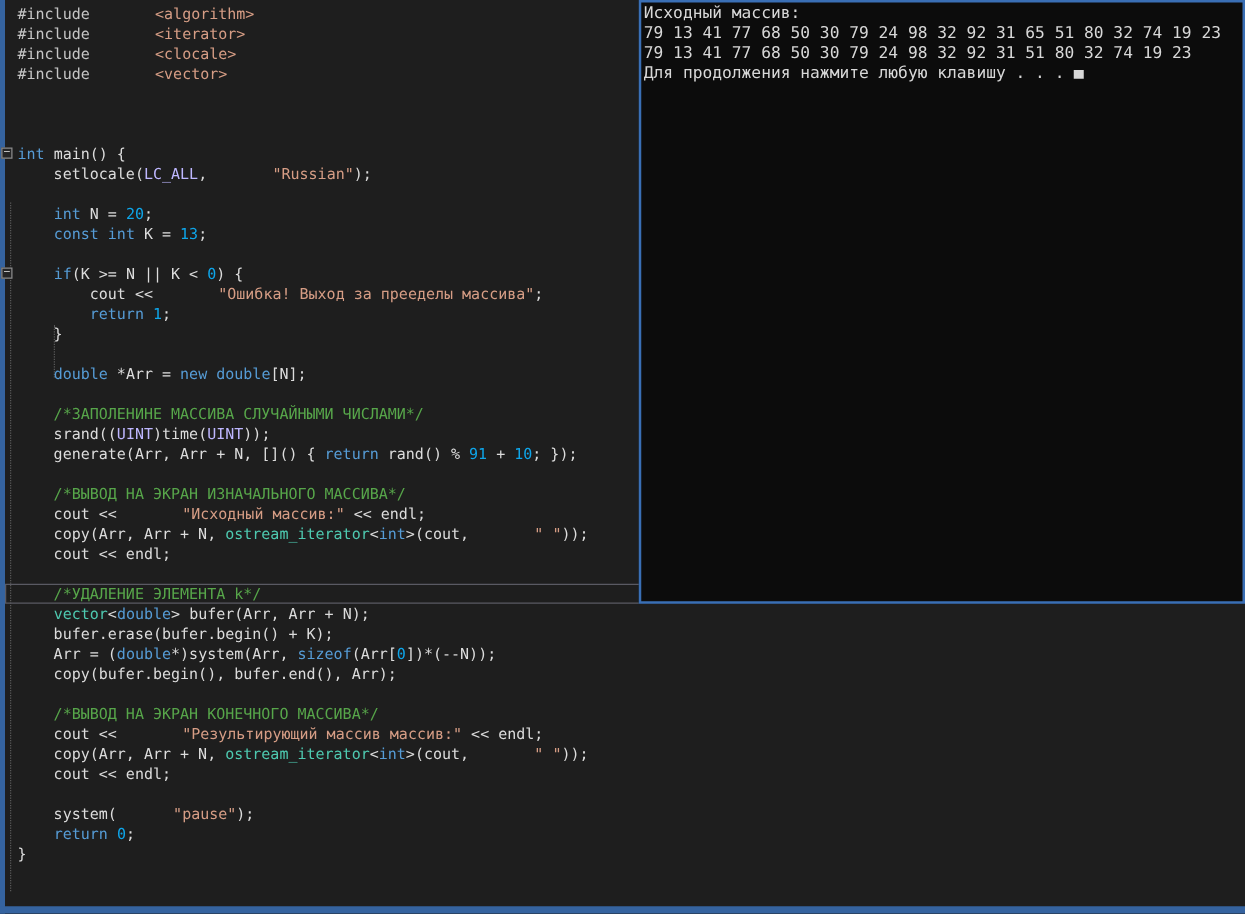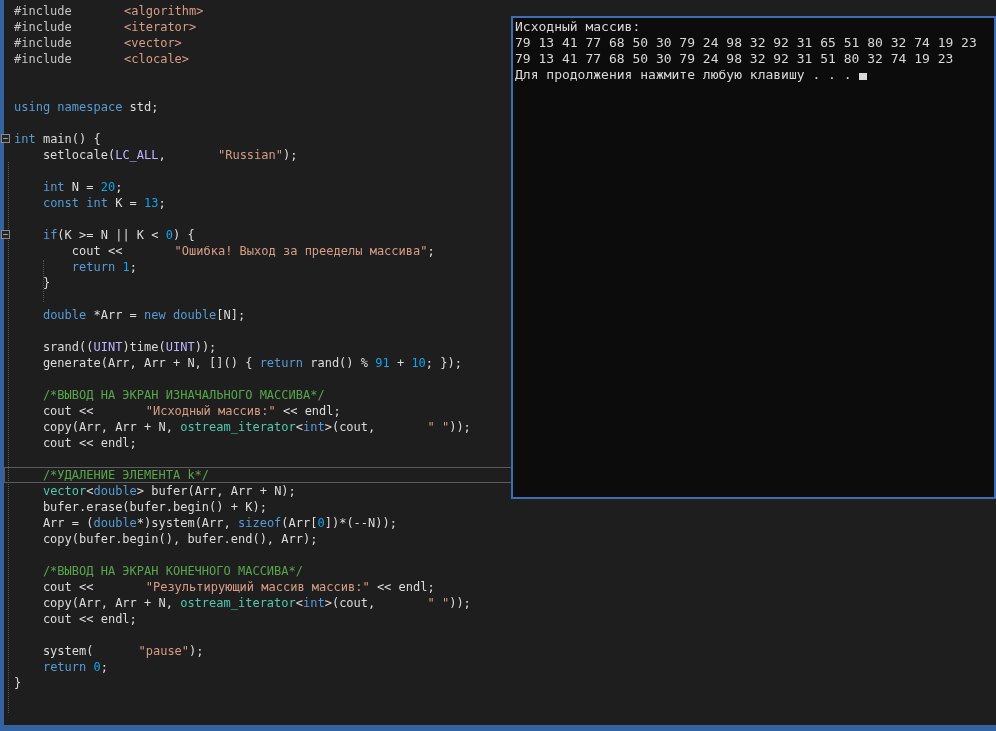--- a/index.html
+++ b/index.html
@@ -44,21 +44,21 @@
   .tok-mac{color:#beb7ff;}
   .tok-type{color:#4ec9b0;}
   .tok-num{color:#0ea5e9;}
 
   .guide{position:absolute;width:0;border-left:1px dotted #585858;}
   .guide-main{left:4px;top:159px;height:551px;}
   .guide-if{left:39px;top:257px;height:42px;}
 
   
   .console{
-    position:absolute;left:511px;top:16px;width:485px;height:483px;
+    position:absolute;left:511px;top:0;width:485px;height:483px;
     box-sizing:border-box;
     background:#0c0c0c;
     border:2px solid #3a6fb5;
     padding:1px 2px;
     font-size:13px;
     color:#d8d8d8;
   }
   .console-line{height:16px;line-height:16px;white-space:pre;}
   .console-cursor{
     display:inline-block;
@@ -73,39 +73,39 @@
 
 <div class="frame-left"></div>
 <div class="frame-bottom"></div>
 
 <div class="editor">
   <div class="guide guide-main"></div>
   <div class="guide guide-if"></div>
   <div class="lines">
       <div class="code-line"><span class="tok-pp">#include </span><span class="tok-str">&lt;algorithm&gt;</span></div>
       <div class="code-line"><span class="tok-pp">#include </span><span class="tok-str">&lt;iterator&gt;</span></div>
+      <div class="code-line"><span class="tok-pp">#include </span><span class="tok-str">&lt;clocale&gt;</span></div>
       <div class="code-line"><span class="tok-pp">#include </span><span class="tok-str">&lt;vector&gt;</span></div>
-      <div class="code-line"><span class="tok-pp">#include </span><span class="tok-str">&lt;clocale&gt;</span></div>
       <div class="code-line"></div>
       <div class="code-line"></div>
-      <div class="code-line"><span class="tok-kw">using</span><span class="tok-pl"> </span><span class="tok-kw">namespace</span><span class="tok-pl"> std;</span></div>
       <div class="code-line"></div>
       <div class="code-line"><span class="fold-box">−</span><span class="tok-kw">int</span><span class="tok-pl"> main() {</span></div>
       <div class="code-line"><span class="tok-pl">    setlocale(</span><span class="tok-mac">LC_ALL</span><span class="tok-pl">, </span><span class="tok-str">"Russian"</span><span class="tok-pl">);</span></div>
       <div class="code-line"></div>
       <div class="code-line"><span class="tok-pl">    </span><span class="tok-kw">int</span><span class="tok-pl"> N = </span><span class="tok-num">20</span><span class="tok-pl">;</span></div>
       <div class="code-line"><span class="tok-pl">    </span><span class="tok-kw">const int</span><span class="tok-pl"> K = </span><span class="tok-num">13</span><span class="tok-pl">;</span></div>
       <div class="code-line"></div>
       <div class="code-line"><span class="fold-box">−</span><span class="tok-pl">    </span><span class="tok-kw">if</span><span class="tok-pl">(K &gt;= N || K &lt; </span><span class="tok-num">0</span><span class="tok-pl">) {</span></div>
       <div class="code-line"><span class="tok-pl">        cout &lt;&lt; </span><span class="tok-str">"Ошибка! Выход за прееделы массива"</span><span class="tok-pl">;</span></div>
       <div class="code-line"><span class="tok-pl">        </span><span class="tok-kw">return</span><span class="tok-pl"> </span><span class="tok-num">1</span><span class="tok-pl">;</span></div>
       <div class="code-line"><span class="tok-pl">    }</span></div>
       <div class="code-line"></div>
       <div class="code-line"><span class="tok-pl">    </span><span class="tok-kw">double</span><span class="tok-pl"> *Arr = </span><span class="tok-kw">new</span><span class="tok-pl"> </span><span class="tok-kw">double</span><span class="tok-pl">[N];</span></div>
       <div class="code-line"></div>
+      <div class="code-line"><span class="tok-com">    /*ЗАПОЛЕНИНЕ МАССИВА СЛУЧАЙНЫМИ ЧИСЛАМИ*/</span></div>
       <div class="code-line"><span class="tok-pl">    srand((</span><span class="tok-mac">UINT</span><span class="tok-pl">)time(</span><span class="tok-mac">UINT</span><span class="tok-pl">));</span></div>
       <div class="code-line"><span class="tok-pl">    generate(Arr, Arr + N, []() { </span><span class="tok-kw">return</span><span class="tok-pl"> rand() % </span><span class="tok-num">91</span><span class="tok-pl"> + </span><span class="tok-num">10</span><span class="tok-pl">; });</span></div>
       <div class="code-line"></div>
       <div class="code-line"><span class="tok-com">    /*ВЫВОД НА ЭКРАН ИЗНАЧАЛЬНОГО МАССИВА*/</span></div>
       <div class="code-line"><span class="tok-pl">    cout &lt;&lt; </span><span class="tok-str">"Исходный массив:"</span><span class="tok-pl"> &lt;&lt; endl;</span></div>
       <div class="code-line"><span class="tok-pl">    copy(Arr, Arr + N, </span><span class="tok-type">ostream_iterator</span><span class="tok-pl">&lt;</span><span class="tok-kw">int</span><span class="tok-pl">&gt;(cout, </span><span class="tok-str">" "</span><span class="tok-pl">));</span></div>
       <div class="code-line"><span class="tok-pl">    cout &lt;&lt; endl;</span></div>
       <div class="code-line"></div>
       <div class="code-line current"><span class="tok-com">    /*УДАЛЕНИЕ ЭЛЕМЕНТА k*/</span></div>
       <div class="code-line"><span class="tok-pl">    </span><span class="tok-type">vector</span><span class="tok-pl">&lt;</span><span class="tok-kw">double</span><span class="tok-pl">&gt; bufer(Arr, Arr + N);</span></div>

